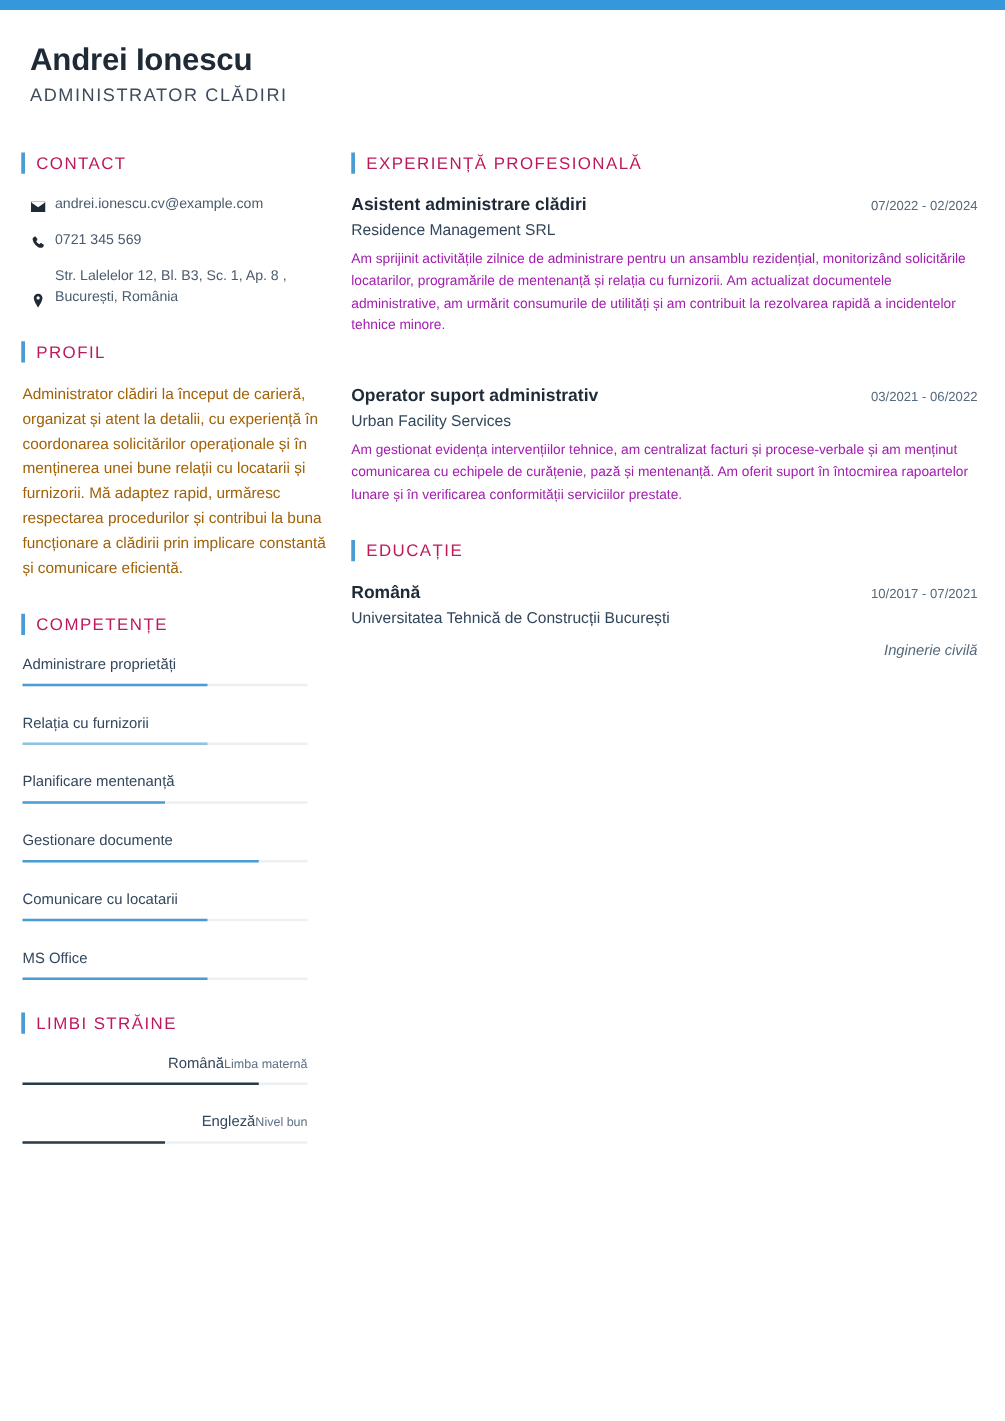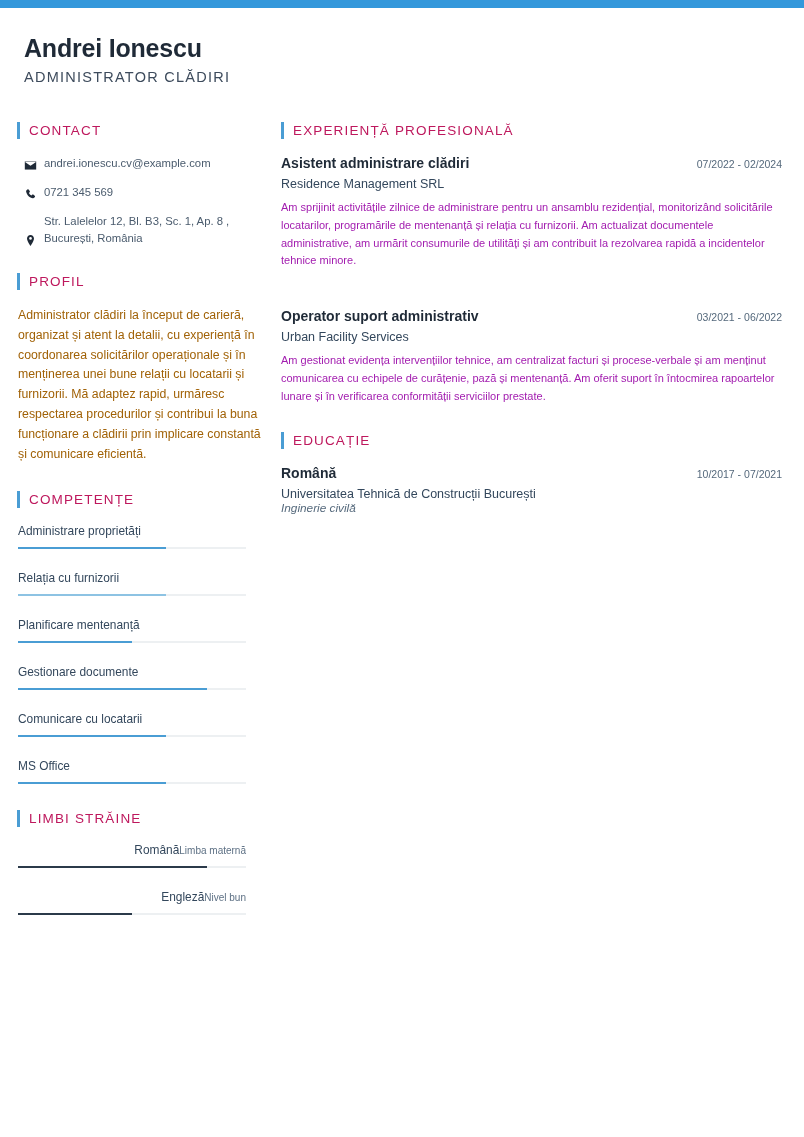--- a/index.html
+++ b/index.html
@@ -181,21 +181,22 @@
   .entry-desc {
     font-size: 11px;
     line-height: 1.62;
     color: #a21caf;
     margin-top: 8px;
   }
   .entry-extra {
     font-size: 11.8px;
     font-style: italic;
     color: #55697c;
-    margin-top: 0;
+    margin-top: 12px;
+    text-align: right;
   }
   .exp-gap { height: 12px; }
 </style>
 </head>
 <body>
 
 <div id="page">
 
   <div class="topbar"></div>
 

